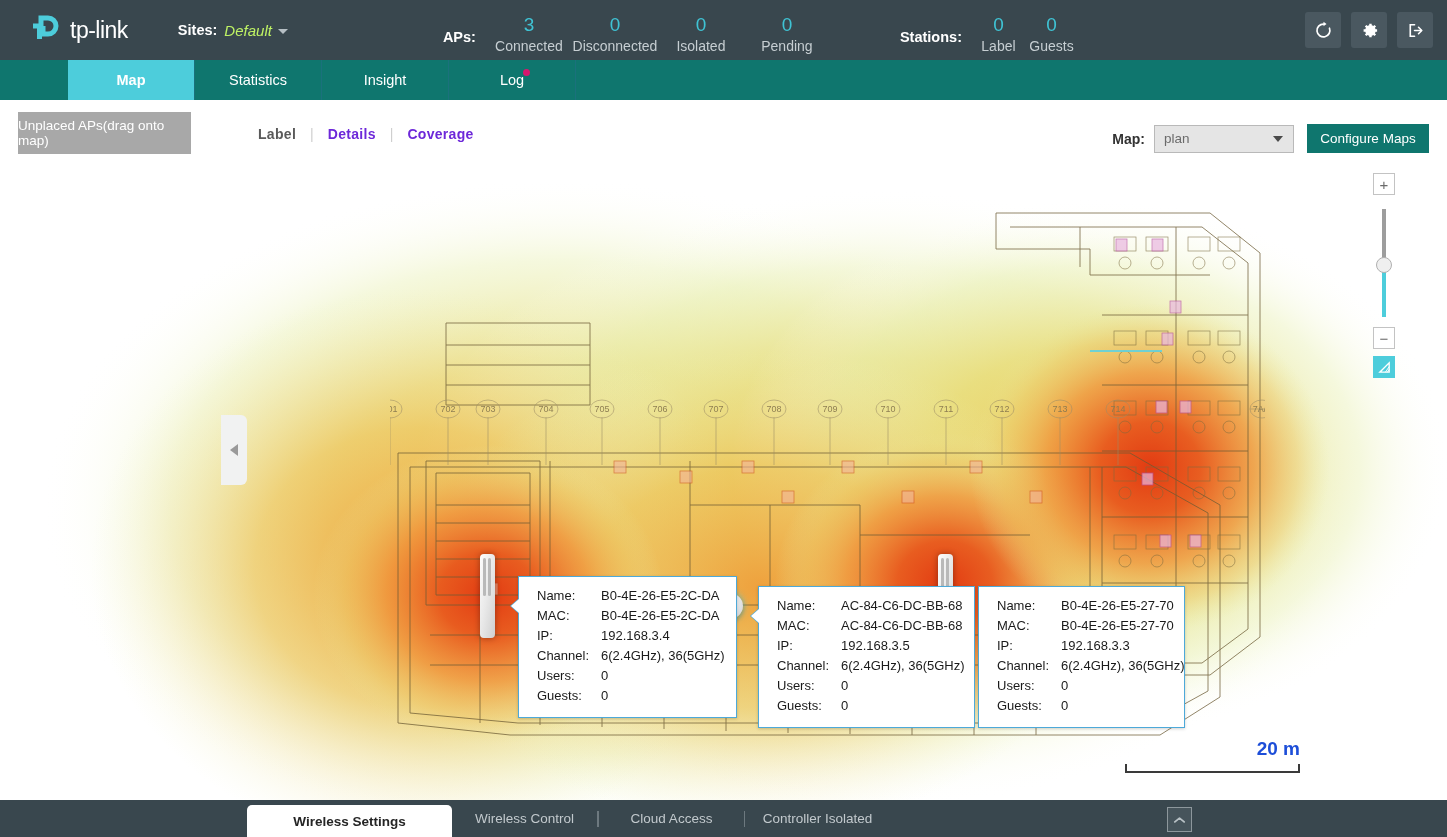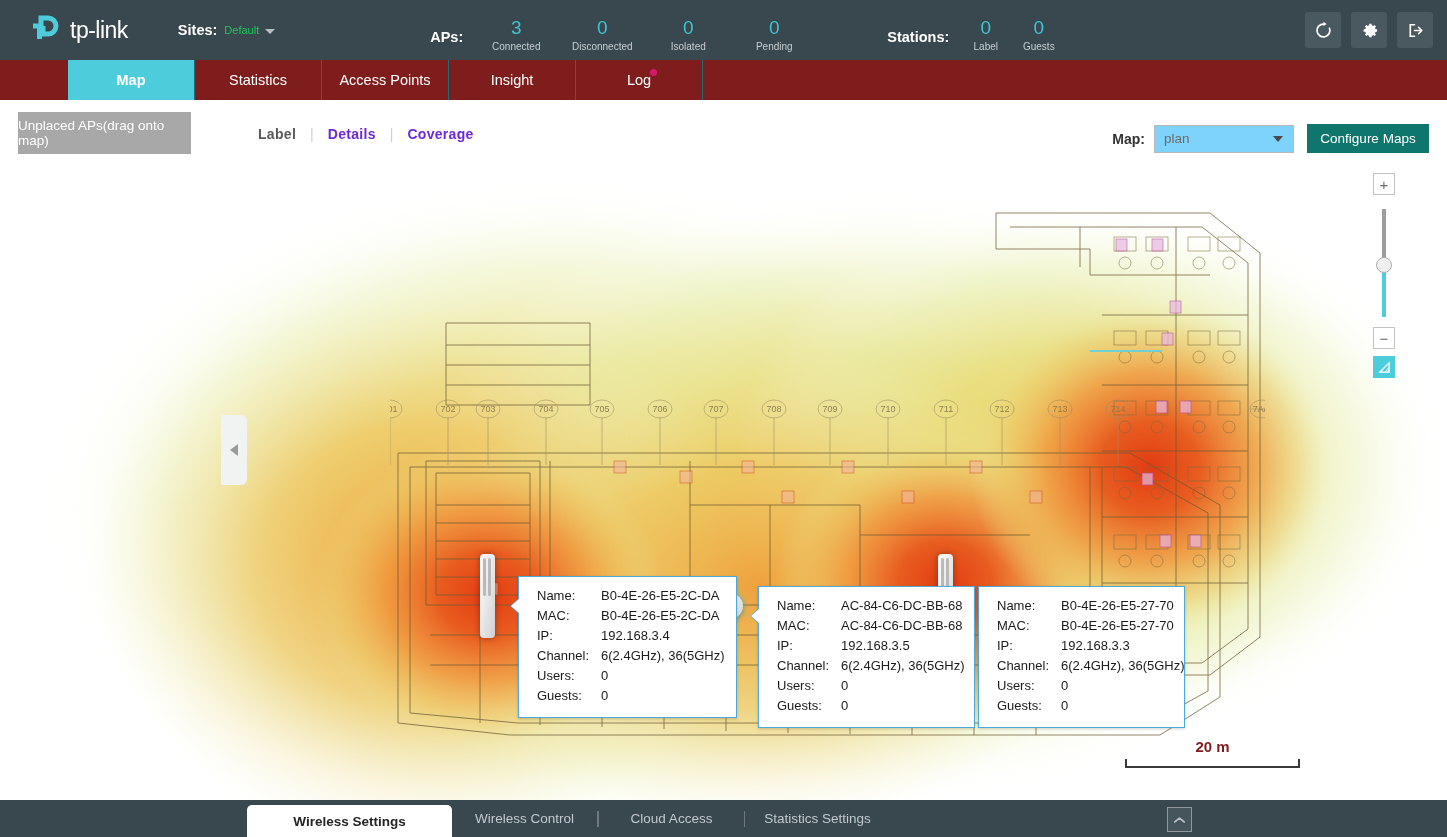--- a/index.html
+++ b/index.html
@@ -18,53 +18,53 @@
     display: flex; align-items: center;
   }
   .logo-wrap { display: flex; align-items: center; margin-left: 28px; }
   .logo-mark { width: 34px; height: 34px; position: relative; }
   .logo-text {
     color: #ffffff; font-size: 23px; letter-spacing: -0.5px;
     margin-left: 8px; font-weight: 400;
   }
   .sites-block { display: flex; align-items: center; margin-left: 50px; }
   .sites-label { color: #ffffff; font-size: 14.5px; font-weight: bold; }
-  .sites-value { color: #22c55e; font-size: 11px; margin-left: 7px; }
+  .sites-value { color: #bef264; font-size: 15px; margin-left: 7px; font-style: italic; }
   .caret-down {
     width: 0; height: 0; margin-left: 6px; margin-top: 3px;
     border-left: 5px solid transparent; border-right: 5px solid transparent;
     border-top: 5px solid #b6bfc4;
   }
 
   .stats-group { display: flex; align-items: center; margin-left: 155px; }
   .stats-title {
     color: #ffffff; font-size: 14.5px; font-weight: bold;
     margin-top: 14px; margin-right: 10px; white-space: nowrap;
   }
   .stat-item {
     display: flex; flex-direction: column; align-items: center;
     min-width: 86px; margin-top: 8px;
   }
   .stat-num { color: #3fc3d4; font-size: 19px; line-height: 22px; }
-  .stat-cap { color: #c6ced2; font-size: 10px; margin-top: 2px; }
+  .stat-cap { color: #c6ced2; font-size: 14px; margin-top: 2px; }
   .stats-group.stations { margin-left: 70px; }
   .stats-group.stations .stat-item { min-width: 53px; }
 
   .header-actions {
     position: absolute; right: 14px; top: 12px; display: flex; gap: 10px;
   }
   .hbtn {
     width: 36px; height: 36px; background: #4a5860; border-radius: 3px;
     display: flex; align-items: center; justify-content: center; cursor: pointer;
   }
 
   
   .navbar {
     position: absolute; left: 0; top: 60px; width: 1447px; height: 40px;
-    background: #7f1d1d;
+    background: #0f766e;
   }
   .navtabs { position: absolute; left: 68px; top: 0; display: flex; height: 40px; }
   .navtab {
     position: relative; width: 127px; height: 40px;
     display: flex; align-items: center; justify-content: center;
     color: #ffffff; font-size: 14.5px; cursor: pointer;
     border-right: 1px solid #1a717c;
   }
   .navtab.active { background: #4dcddb; color: #ffffff; font-weight: bold; }
   .navtab .dot {
@@ -84,21 +84,21 @@
   .viewopt.off { color: #5a5a5a; }
   .viewopt.on  { color: #6d28d9; }
   .vsep { color: #cfcfcf; margin: 0 14px; font-size: 14px; }
 
   .map-select-wrap {
     position: absolute; right: 18px; top: 24px; display: flex; align-items: center;
   }
   .map-label { font-size: 14px; font-weight: bold; color: #333; margin-right: 9px; }
   .map-select {
     position: relative; width: 140px; height: 28px; border: 1px solid #b9b9b9;
-    background: #7dd3fc; display: flex; align-items: center; cursor: pointer;
+    background: #e5e5e5; display: flex; align-items: center; cursor: pointer;
   }
   .map-select span { font-size: 13.5px; color: #6b6b6b; margin-left: 9px; }
   .sel-caret {
     position: absolute; right: 10px; width: 0; height: 0;
     border-left: 5px solid transparent; border-right: 5px solid transparent;
     border-top: 6px solid #4a4a4a;
   }
   .configure-btn {
     margin-left: 13px; width: 122px; height: 29px; background: #0f766e;
     color: #ffffff; font-size: 13.5px; display: flex;
@@ -143,22 +143,22 @@
     border-radius: 50%; background: #efefef; border: 1px solid #b0b0b0; cursor: pointer;
   }
   .measure-btn {
     margin-top: 7px; width: 22px; height: 22px; background: #4dcddb;
     display: flex; align-items: center; justify-content: center; cursor: pointer;
   }
 
   
   .scalebar { position: absolute; left: 1125px; top: 570px; }
   .scale-text {
-    font-size: 15px; font-weight: bold; color: #7f1d1d;
-    text-align: center; width: 175px; margin-bottom: 4px;
+    font-size: 19px; font-weight: bold; color: #1d4ed8;
+    text-align: right; width: 175px; margin-bottom: 4px;
   }
   .scale-line {
     width: 175px; height: 9px;
     border-left: 2px solid #3a3a3a; border-right: 2px solid #3a3a3a;
     border-bottom: 2px solid #3a3a3a;
   }
 
   
   .ap-wall {
     position: absolute; width: 15px; height: 84px; border-radius: 4px;
@@ -294,23 +294,20 @@
     </div>
   </div>
 
   <div class="navbar">
     <div class="navtabs">
       <div class="navtab active">
         <span>Map</span>
       </div>
       <div class="navtab">
         <span>Statistics</span>
-      </div>
-      <div class="navtab">
-        <span>Access Points</span>
       </div>
       <div class="navtab">
         <span>Insight</span>
       </div>
       <div class="navtab">
         <span>Log</span>
         <span class="dot"></span>
       </div>
     </div>
   </div>
@@ -679,21 +676,21 @@
       <div class="btab">
         <span>Wireless Control</span>
       </div>
       <div class="bsep"></div>
       <div class="bsep"></div>
       <div class="btab">
         <span>Cloud Access</span>
       </div>
       <div class="bsep"></div>
       <div class="btab">
-        <span>Statistics Settings</span>
+        <span>Controller Isolated</span>
       </div>
     </div>
     <div class="bcollapse">
       <svg width="13" height="10" viewBox="0 0 14 10">
         <path d="M2 7 L7 3 L12 7" fill="none" stroke="#b9c2c6" stroke-width="2" stroke-linecap="round" stroke-linejoin="round"></path>
       </svg>
     </div>
   </div>
 
 </div>

